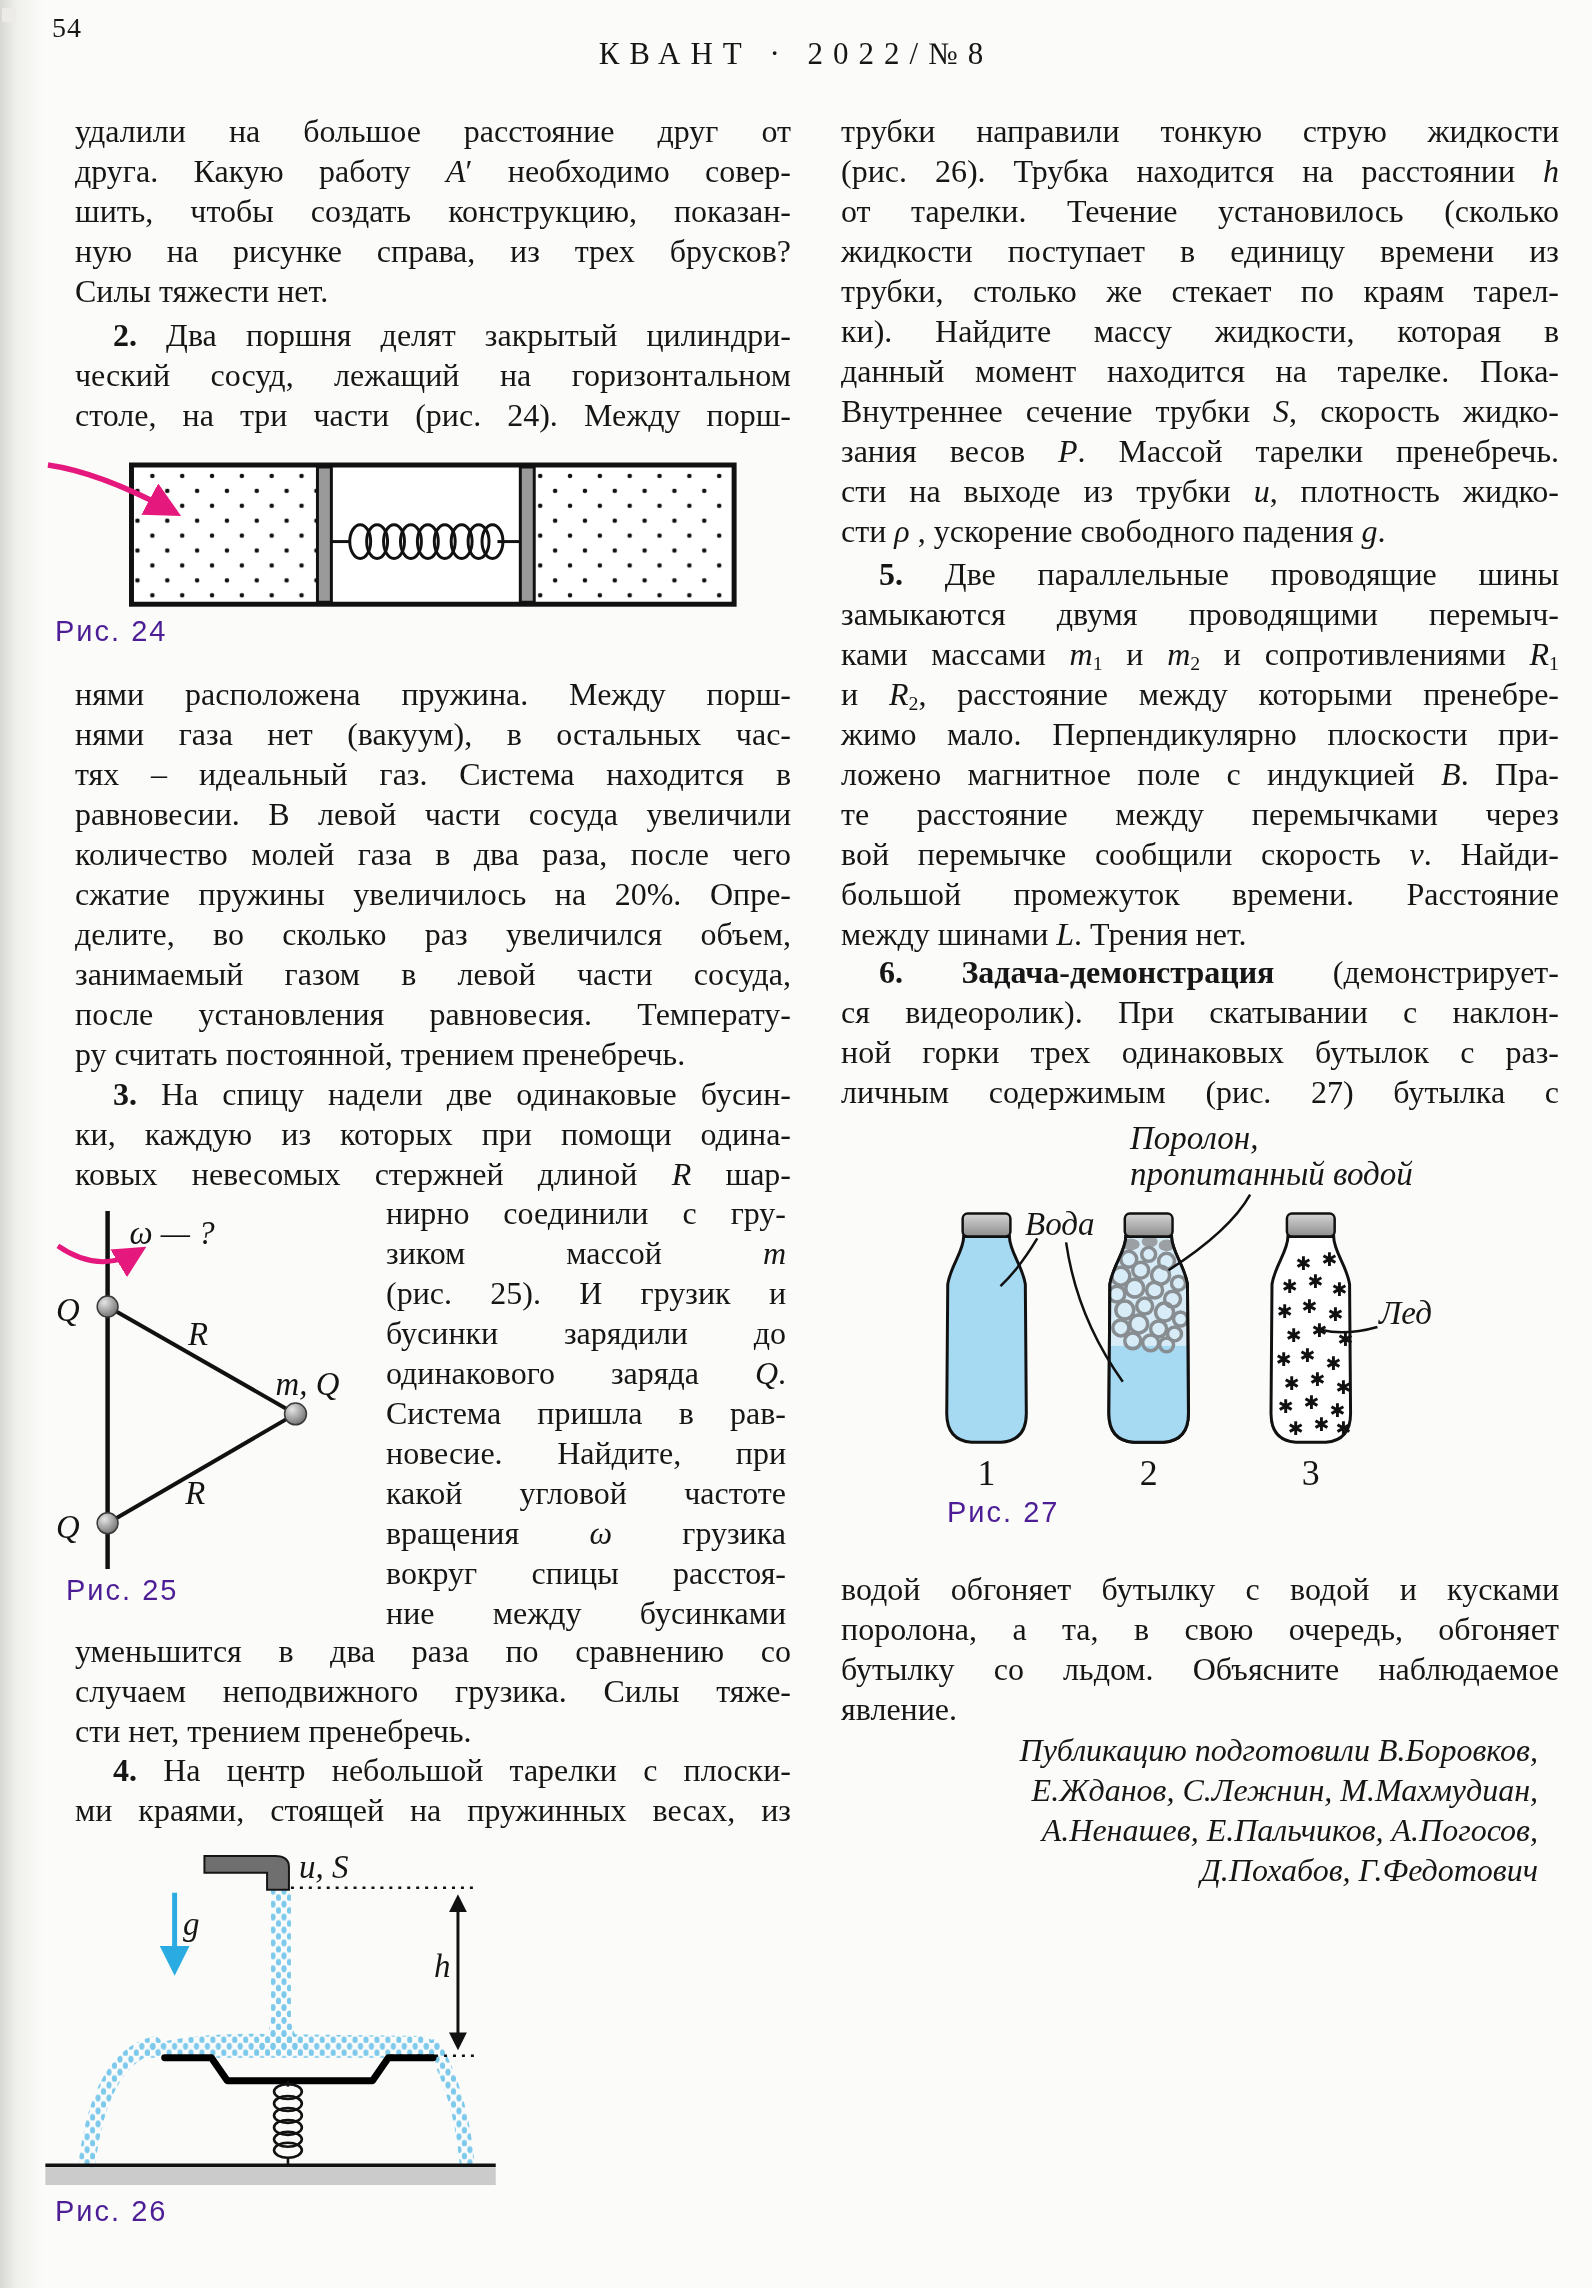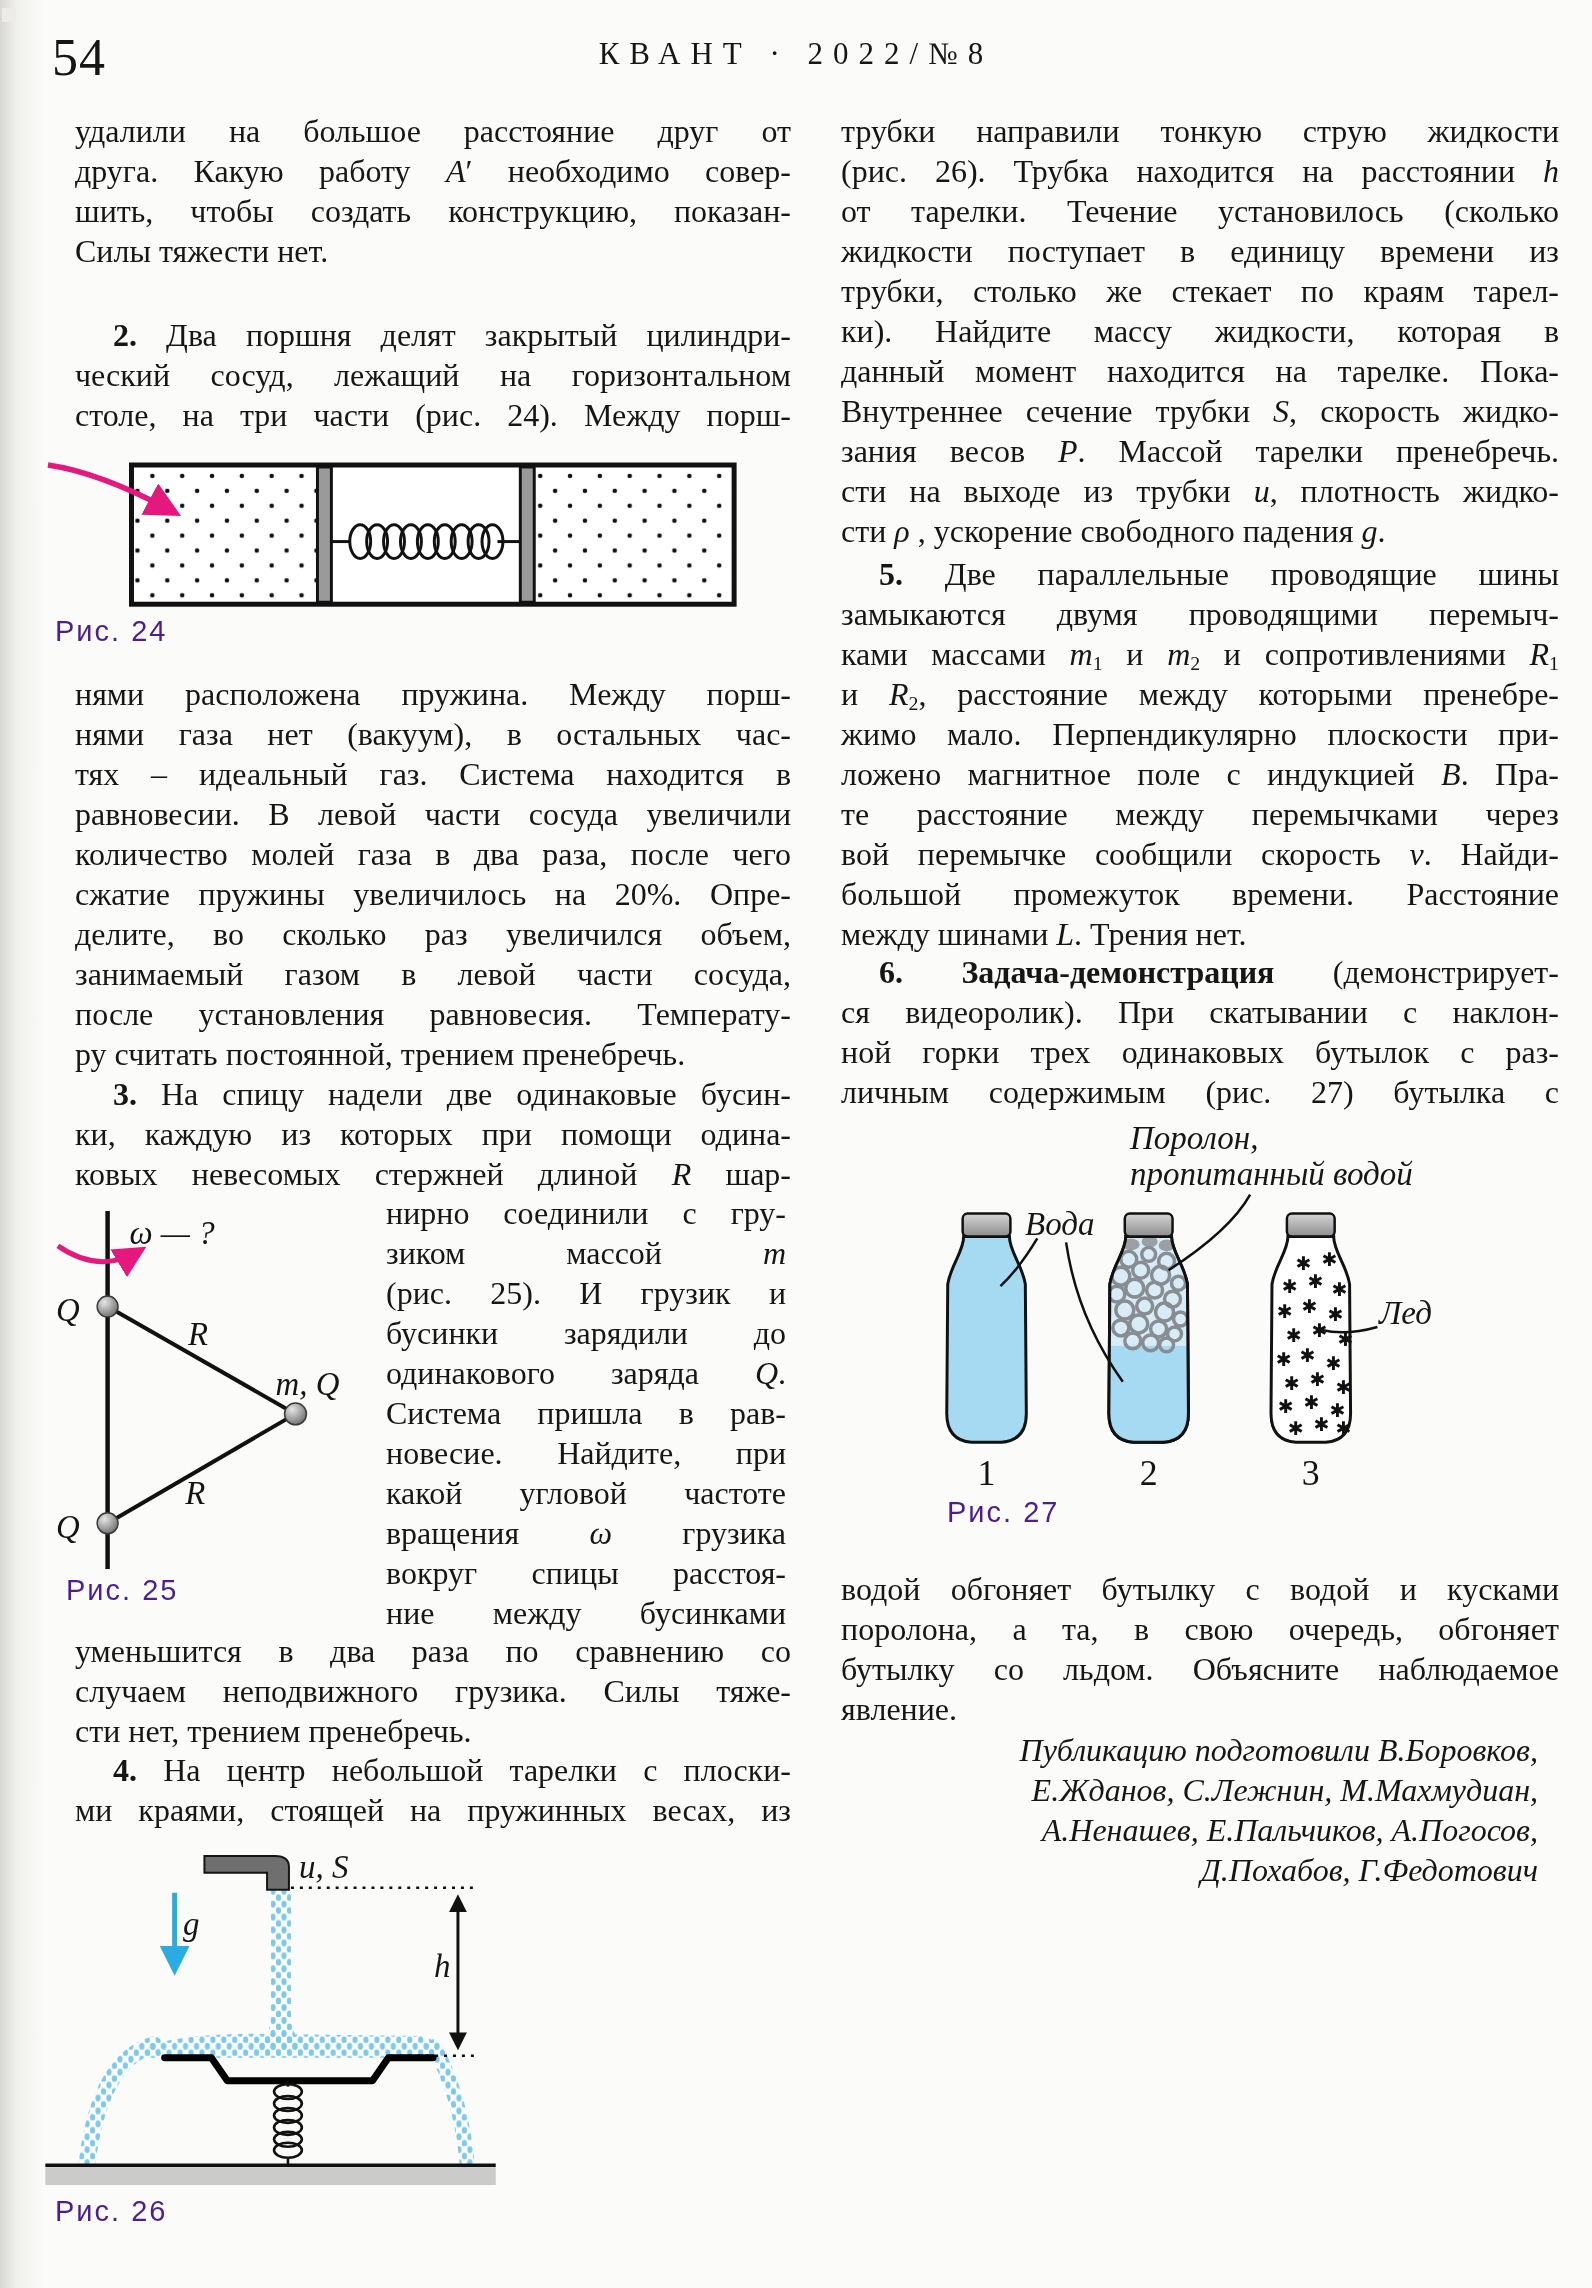--- a/index.html
+++ b/index.html
@@ -1,21 +1,21 @@
 <!DOCTYPE html>
 <html><head>
 <meta charset="utf-8">
 <style>
   html,body{margin:0;padding:0;background:#e9e9e7;}
   #page{position:relative;width:1592px;height:2289px;background:#fbfbf9;overflow:hidden;
         font-family:"Liberation Serif",serif;color:#161616;}
   #page::before{content:"";position:absolute;left:0;top:0;bottom:0;width:46px;
         background:linear-gradient(to right,#d7d7d4 0px,#efefec 16px,#fbfbf9 44px);pointer-events:none;}
   .artifact{position:absolute;background:#ecebe7;}
-  .pagenum{position:absolute;left:52px;top:28px;font-size:52px;letter-spacing:1px;}
+  .pagenum{position:absolute;left:52px;top:12px;font-size:28px;letter-spacing:1px;}
   .header{position:absolute;left:0;right:0;top:36px;text-align:center;font-size:31px;
           font-weight:normal;letter-spacing:10px;}
   .block{position:absolute;font-size:32px;}
   .tl{height:40px;line-height:40px;text-align:justify;text-align-last:justify;}
   .tl.nj{text-align-last:left;}
   .block[data-indent] .tl:first-child{text-indent:38px;}
   .it{font-style:italic;}
   .bd{font-weight:bold;}
   sub{font-size:0.62em;line-height:0;vertical-align:-0.25em;}
   .credits .tl{text-align:right;text-align-last:right;font-style:italic;}
@@ -33,20 +33,21 @@
 <div id="page">
   <div class="artifact" style="left:2px;top:8px;width:14px;height:14px;"></div>
 
   <div class="pagenum">54</div>
   <div class="header">КВАНТ · 2022/№8</div>
 
   <div class="block" style="left:75px;top:111px;width:716px;">
       <div class="tl">удалили на большое расстояние друг от</div>
       <div class="tl">друга. Какую работу <span class="it">A</span>′ необходимо совер-</div>
       <div class="tl">шить, чтобы создать конструкцию, показан-</div>
+      <div class="tl">ную на рисунке справа, из трех брусков?</div>
       <div class="tl nj">Силы тяжести нет.</div>
     </div>
   <div class="block" style="left:75px;top:315px;width:716px;" data-indent="">
       <div class="tl"><span class="bd">2.</span> Два поршня делят закрытый цилиндри-</div>
       <div class="tl">ческий сосуд, лежащий на горизонтальном</div>
       <div class="tl">столе, на три части (рис. 24). Между порш-</div>
     </div>
 
   <svg class="figsvg" style="left:40px;top:453px;" width="716" height="204" viewBox="0 0 720 205">
     <defs>

